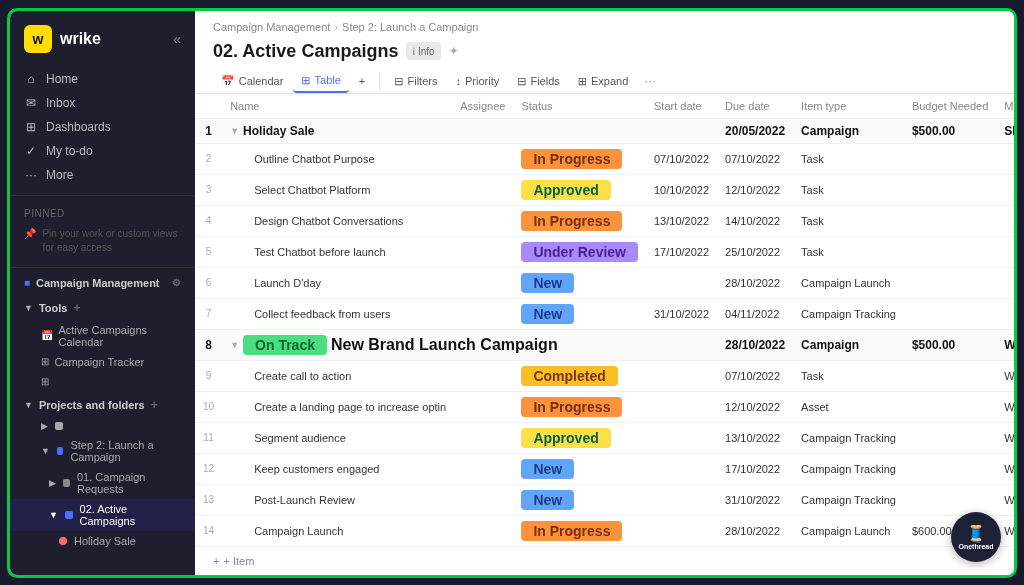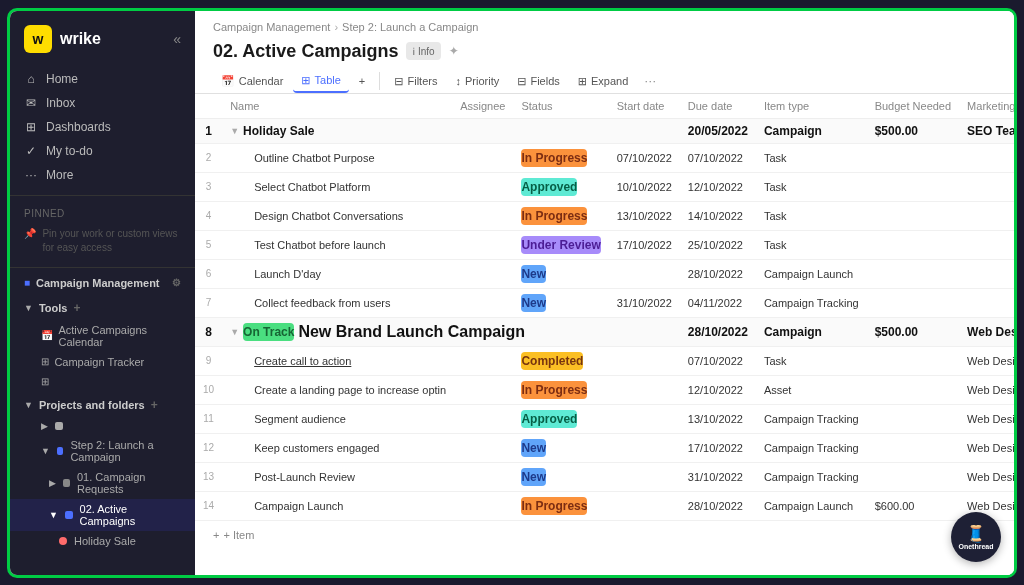--- a/index.html
+++ b/index.html
@@ -55,24 +55,24 @@
     thead th { padding: 6px 8px; color: #888; font-weight: 500; text-align: left; border-bottom: 1px solid #eee; background: #fff; position: sticky; top: 0; z-index: 2; white-space: nowrap; font-size: 11px; }
     thead th:first-child { width: 30px; }
     
     tbody tr { border-bottom: 1px solid #f0f0f0; }
     td { padding: 5px 8px; color: #333; white-space: nowrap; }
     
     .row-num { color: #aaa; font-size: 10px; text-align: center; }
     
     .group-row td { font-weight: 700; color: #111; font-size: 12px; background: #fafafa; }
     
-    .status-badge { padding: 2px 0; border-radius: 4px; font-size: 12px; font-weight: 600; display: inline-block; white-space: nowrap; }
+    .status-badge { padding: 2px 12px; border-radius: 4px; font-size: 14px; font-weight: 600; display: inline-block; white-space: nowrap; }
     .status-on-track { background: #4ade80; color: #166534; }
     .status-in-progress { background: #fb923c; color: #7c2d12; }
-    .status-approved { background: #5eead4; color: #065f46; }
+    .status-approved { background: #fde047; color: #065f46; }
     .status-under-review { background: #a78bfa; color: #4c1d95; }
     .status-new { background: #60a5fa; color: #1e3a8a; }
     .status-completed { background: #fbbf24; color: #78350f; }
     
     .add-item { padding: 8px 18px; display: flex; align-items: center; gap: 4px; color: #888; font-size: 11px; cursor: pointer; }
     
     
     .onethread-badge { position: absolute; bottom: 16px; right: 16px; width: 50px; height: 50px; background: #1e2035; border-radius: 50%; display: flex; flex-direction: column; align-items: center; justify-content: center; box-shadow: 0 2px 8px rgba(0,0,0,0.3); }
     .onethread-badge .ot-text { color: #fff; font-size: 7px; font-weight: 600; }
     
@@ -380,21 +380,21 @@
                 <td></td>
                 <td></td>
                 <td>28/10/2022</td>
                 <td>Campaign</td>
                 <td>$500.00</td>
                 <td>Web Design Team</td>
               </tr>
               <tr>
                 <td class="row-num">9</td>
                 <td style="max-width: 230px;">
-                  <div style="display: flex; align-items: flex-end; gap: 4px; text-decoration: underline;">
+                  <div style="display: flex; align-items: flex-end; gap: 4px;">
                     <span style="width: 20px; flex-shrink: 0;"></span>
                     <span>Create call to action</span>
                   </div>
                 </td>
                 <td></td>
                 <td><span class="status-badge status-completed">Completed</span></td>
                 <td></td>
                 <td>07/10/2022</td>
                 <td>Task</td>
                 <td></td>

